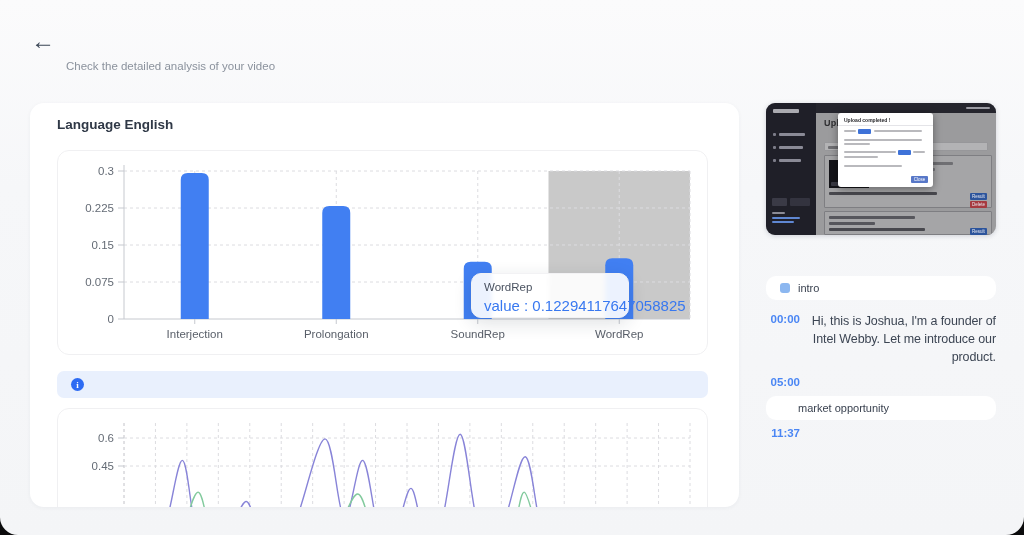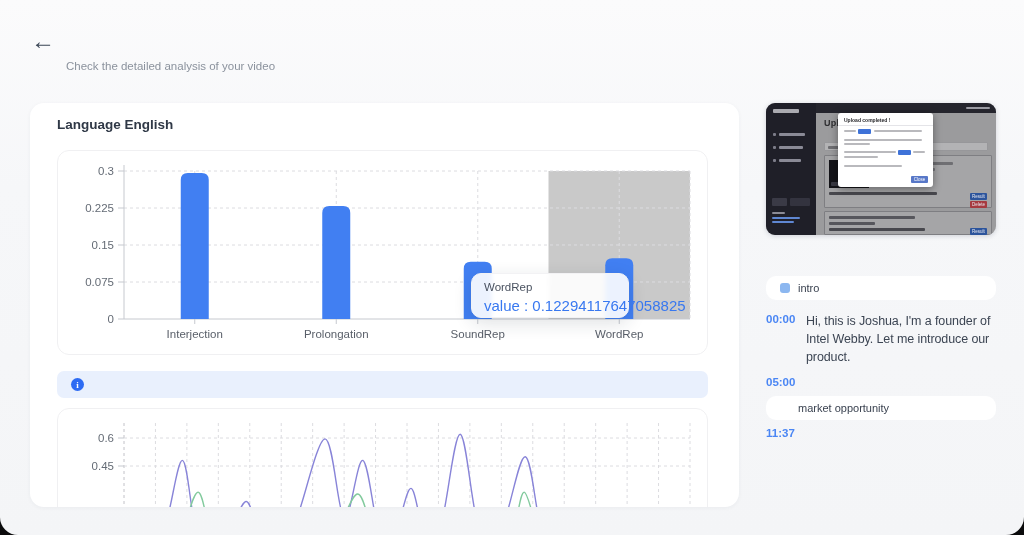--- a/index.html
+++ b/index.html
@@ -59,21 +59,21 @@
   .modal-div{ position:absolute; left:0; top:12px; width:95px; height:1px; background:#e4e4e8; }
   .m-chip{ position:absolute; height:5px; border-radius:1px; background:#3e72d8; }
   .m-close{ position:absolute; right:5px; bottom:4px; width:17px; height:7px; background:#5878c8; border-radius:1px;
     color:#fff; font-size:4.5px; display:flex; align-items:center; justify-content:center; }
 
   .chip{ width:230px; height:24px; background:#fff; border-radius:10px; display:flex; align-items:center;
     gap:8px; padding-left:14px; cursor:pointer; }
   .chip .dot{ width:10px; height:10px; border-radius:3px; background:#8cb7f0; }
   .chip .dot.hidden{ visibility:hidden; }
   .chip .chip-label{ font-size:11px; color:#3a4250; font-weight:400; }
-  .entry{ display:flex; gap:6px; cursor:pointer; }
+  .entry{ display:flex; gap:6px; cursor:pointer;text-align:right; }
   .entry .time{ width:34px; flex:0 0 34px; font-size:11.5px; font-weight:600; color:#4a86f4; padding-top:1px; }
   .entry .text{ width:190px; font-size:12.5px; color:#3c4553; line-height:18px; letter-spacing:-.1px; }
 </style>
 </head>
 <body>
 
 <div class="viewport">
 
   <div class="back">←</div>
   <div class="subtitle">Check the detailed analysis of your video</div>

